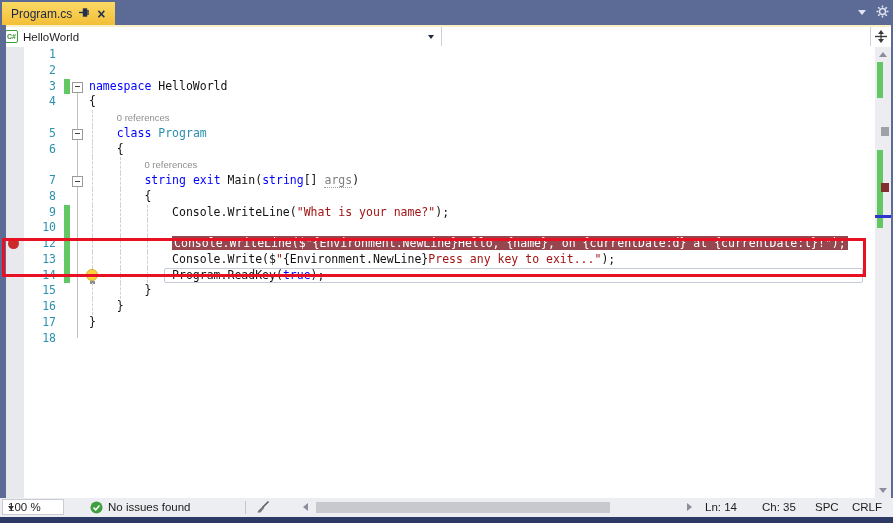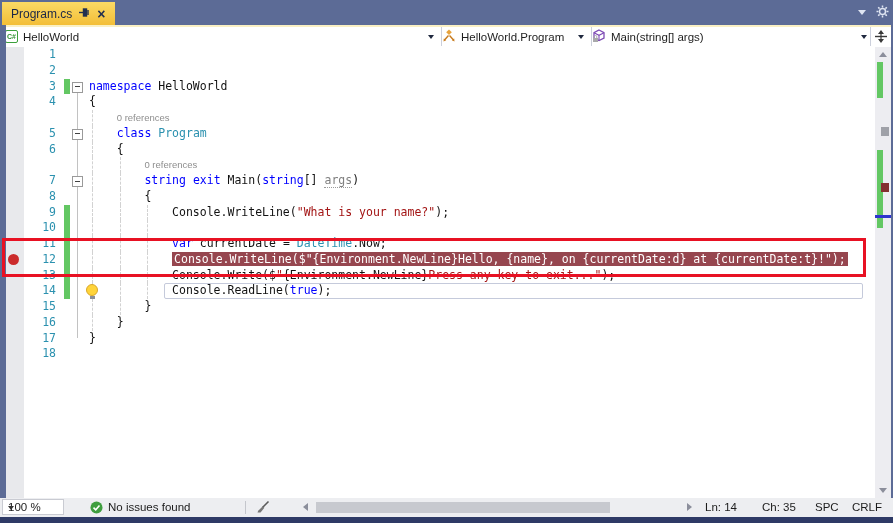--- a/index.html
+++ b/index.html
@@ -110,48 +110,20 @@
     </div>
   </div>
   <div class="goldline"></div>
 
   <div class="navbar">
     <div class="combo" style="left:0;width:436px;">
       <span class="csicon">C#</span>
       <span>HelloWorld</span>
       <span class="arrow"></span>
     </div>
-    <div class="combo" style="left:437px;width:149px;">
-      <span>
-        <svg width="14" height="13" viewBox="0 0 14 13">
-          <path d="M7 0.5 l2.8 2.8 -2.8 2.8 -2.8 -2.8 z" fill="#e8a33d"></path>
-          <g stroke="#c87b1e" stroke-width="1.4" fill="none">
-            <path d="M6.5 6.5 L2.5 11"></path>
-              <path d="M7.5 6.5 L11.5 11"></path>
-          </g>
-          <path d="M1.5 12.5 l0.3 -3 2.4 1.8 z" fill="#c87b1e"></path>
-          <path d="M12.5 12.5 l-0.3 -3 -2.4 1.8 z" fill="#c87b1e"></path>
-        </svg>
-      </span>
-      <span>HelloWorld.Program</span>
-      <span class="arrow"></span>
-    </div>
-    <div class="combo" style="left:587px;width:282px;border-right:none;">
-      <span>
-        <svg width="14" height="14" viewBox="0 0 14 14">
-          <polygon points="7,1 12,3.6 12,9 7,11.6 2,9 2,3.6" fill="none" stroke="#7e4bb5" stroke-width="1.3"></polygon>
-          <polyline points="2,3.8 7,6.3 12,3.8" fill="none" stroke="#7e4bb5" stroke-width="1.1"></polyline>
-          <line x1="7" y1="6.3" x2="7" y2="11.4" stroke="#7e4bb5" stroke-width="1.1"></line>
-          <rect x="1" y="9" width="5" height="4" fill="#a9a9ab"></rect>
-          <path d="M2.2 9 v-1.2 a1.3 1.3 0 0 1 2.6 0 V9" fill="none" stroke="#a9a9ab" stroke-width="1"></path>
-        </svg>
-      </span>
-      <span>Main(string[] args)</span>
-      <span class="arrow"></span>
-    </div>
     <div class="splitbtn">
       <svg width="12" height="13" viewBox="0 0 12 13">
         <polygon points="6,0 9,4 3,4" fill="#3a3a3a"></polygon>
         <line x1="0" y1="6.5" x2="12" y2="6.5" stroke="#3a3a3a" stroke-width="1.4"></line>
         <polygon points="6,13 9,9 3,9" fill="#3a3a3a"></polygon>
         <line x1="6" y1="2" x2="6" y2="11" stroke="#3a3a3a" stroke-width="1.2"></line>
       </svg>
     </div>
   </div>
 
@@ -223,28 +195,20 @@
           <div class="guide" style="left: 86px;"></div>
           <div class="guide" style="left: 113.72px;"></div>
           <div class="guide" style="left: 141.44px;"></div>
           <span class="lnum">10</span>
           <div class="chg"></div>
         </div>
         <div class="crow">
           <div class="guide" style="left: 86px;"></div>
           <div class="guide" style="left: 113.72px;"></div>
           <div class="guide" style="left: 141.44px;"></div>
-          <span class="lnum">11</span>
-          <div class="chg"></div>
-          <span class="codetext"><span class="tok-pln">            </span><span class="tok-kw">var</span><span class="tok-pln"> currentDate = </span><span class="tok-ty">DateTime</span><span class="tok-pln">.Now;</span></span>
-        </div>
-        <div class="crow">
-          <div class="guide" style="left: 86px;"></div>
-          <div class="guide" style="left: 113.72px;"></div>
-          <div class="guide" style="left: 141.44px;"></div>
           <span class="lnum">12</span>
           <div class="chg"></div>
           <div class="bpdot"></div>
           <span class="codetext"><span class="tok-pln">            </span><span class="tok-hl">Console.WriteLine($"{Environment.NewLine}Hello, {name}, on {currentDate:d} at {currentDate:t}!");</span></span>
         </div>
         <div class="crow">
           <div class="guide" style="left: 86px;"></div>
           <div class="guide" style="left: 113.72px;"></div>
           <div class="guide" style="left: 141.44px;"></div>
           <span class="lnum">13</span>
@@ -252,21 +216,21 @@
           <span class="codetext"><span class="tok-pln">            Console.Write($</span><span class="tok-str">"</span><span class="tok-pln">{Environment.NewLine}</span><span class="tok-str">Press any key to exit..."</span><span class="tok-pln">);</span></span>
         </div>
         <div class="crow">
           <div class="guide" style="left: 86px;"></div>
           <div class="guide" style="left: 113.72px;"></div>
           <div class="guide" style="left: 141.44px;"></div>
           <div class="caretline"></div>
           <span class="lnum">14</span>
           <div class="chg"></div>
           <div class="bulb"></div>
-          <span class="codetext"><span class="tok-pln">            Console.ReadLine(</span><span class="tok-kw">true</span><span class="tok-pln">);</span></span>
+          <span class="codetext"><span class="tok-pln">            Program.ReadKey(</span><span class="tok-kw">true</span><span class="tok-pln">);</span></span>
         </div>
         <div class="crow">
           <div class="guide" style="left: 86px;"></div>
           <div class="guide" style="left: 113.72px;"></div>
           <span class="lnum">15</span>
           <span class="codetext"><span class="tok-pln">        }</span></span>
         </div>
         <div class="crow">
           <div class="guide" style="left: 86px;"></div>
           <span class="lnum">16</span>

